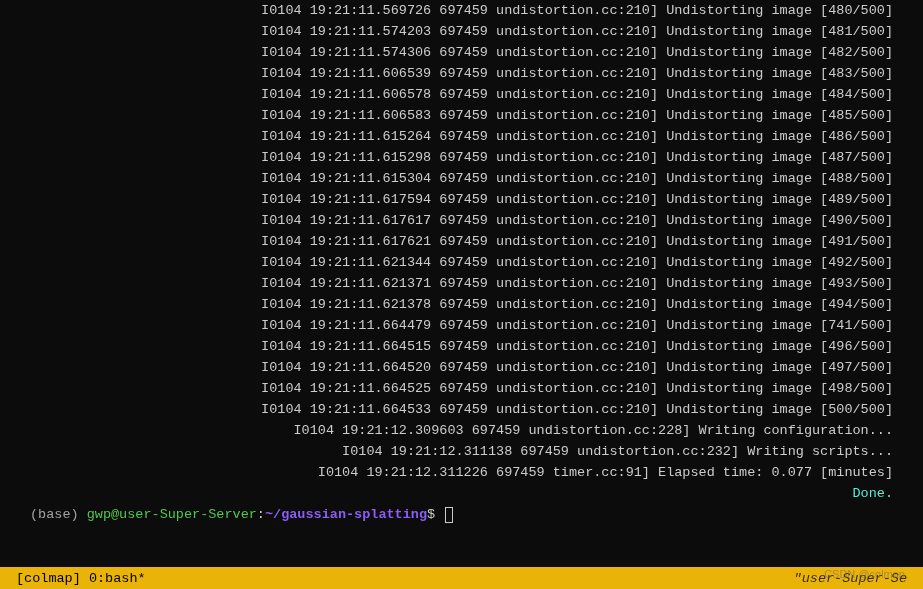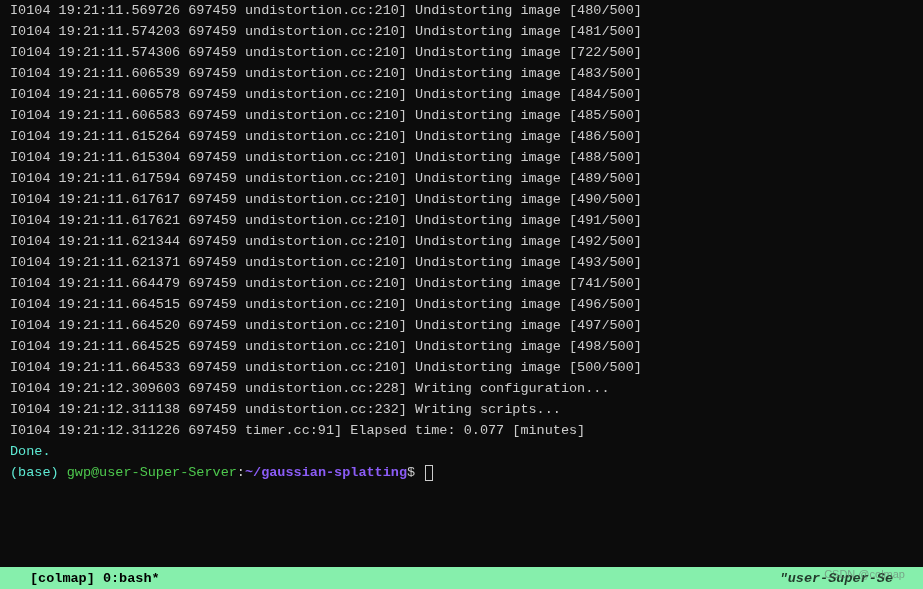--- a/index.html
+++ b/index.html
@@ -11,39 +11,40 @@
       background: #0c0c0c;
       font-family: "Consolas", "Courier New", monospace;
       font-size: 13.5px;
       line-height: 21px;
       width: 923px;
       height: 589px;
       overflow: hidden;
       position: relative;
     }
     .terminal-output {
-      padding: 0 10px;
+      padding: 0 30px;
       color: #cccccc;
+      text-align: right;
     }
     .log-line {
       white-space: pre;
       color: #cccccc;
     }
     .done-line {
       white-space: pre;
       color: #5eead4;
     }
     .prompt-line {
       white-space: pre;
       color: #cccccc;
       display: flex;
       align-items: center;
     }
     .prompt-env {
-      color: #5eead4;
+      color: #a3a3a3;
     }
     .prompt-userhost {
       color: #4ec94e;
       font-weight: normal;
     }
     .prompt-colon {
       color: #cccccc;
     }
     .prompt-path {
       color: #8b5cf6;
@@ -58,29 +59,28 @@
       height: 16px;
       border: 1px solid #cccccc;
       margin-left: 2px;
       vertical-align: middle;
     }
     .status-bar {
       position: absolute;
       bottom: 0;
       left: 0;
       right: 0;
-      background: #86efac;
+      background: #eab308;
       color: #000000;
-      padding: 0 30px;
+      padding: 0 16px;
       display: flex;
       justify-content: space-between;
       align-items: center;
       height: 22px;
       font-size: 13.5px;
-      font-weight: bold;
     }
     .status-left {
       white-space: pre;
     }
     .status-right {
       white-space: pre;
       color: #000000;
       opacity: 0.75;
       font-style: italic;
     }
@@ -94,31 +94,33 @@
       font-family: Arial, sans-serif;
       pointer-events: none;
     }
   </style>
 </head>
 <body>
 
 <div class="terminal-output" id="log-container">
 <div class="log-line">I0104 19:21:11.569726 697459 undistortion.cc:210] Undistorting image [480/500]</div>
     <div class="log-line">I0104 19:21:11.574203 697459 undistortion.cc:210] Undistorting image [481/500]</div>
-    <div class="log-line">I0104 19:21:11.574306 697459 undistortion.cc:210] Undistorting image [722/500]</div>
+    <div class="log-line">I0104 19:21:11.574306 697459 undistortion.cc:210] Undistorting image [482/500]</div>
     <div class="log-line">I0104 19:21:11.606539 697459 undistortion.cc:210] Undistorting image [483/500]</div>
     <div class="log-line">I0104 19:21:11.606578 697459 undistortion.cc:210] Undistorting image [484/500]</div>
     <div class="log-line">I0104 19:21:11.606583 697459 undistortion.cc:210] Undistorting image [485/500]</div>
     <div class="log-line">I0104 19:21:11.615264 697459 undistortion.cc:210] Undistorting image [486/500]</div>
+    <div class="log-line">I0104 19:21:11.615298 697459 undistortion.cc:210] Undistorting image [487/500]</div>
     <div class="log-line">I0104 19:21:11.615304 697459 undistortion.cc:210] Undistorting image [488/500]</div>
     <div class="log-line">I0104 19:21:11.617594 697459 undistortion.cc:210] Undistorting image [489/500]</div>
     <div class="log-line">I0104 19:21:11.617617 697459 undistortion.cc:210] Undistorting image [490/500]</div>
     <div class="log-line">I0104 19:21:11.617621 697459 undistortion.cc:210] Undistorting image [491/500]</div>
     <div class="log-line">I0104 19:21:11.621344 697459 undistortion.cc:210] Undistorting image [492/500]</div>
     <div class="log-line">I0104 19:21:11.621371 697459 undistortion.cc:210] Undistorting image [493/500]</div>
+    <div class="log-line">I0104 19:21:11.621378 697459 undistortion.cc:210] Undistorting image [494/500]</div>
     <div class="log-line">I0104 19:21:11.664479 697459 undistortion.cc:210] Undistorting image [741/500]</div>
     <div class="log-line">I0104 19:21:11.664515 697459 undistortion.cc:210] Undistorting image [496/500]</div>
     <div class="log-line">I0104 19:21:11.664520 697459 undistortion.cc:210] Undistorting image [497/500]</div>
     <div class="log-line">I0104 19:21:11.664525 697459 undistortion.cc:210] Undistorting image [498/500]</div>
     <div class="log-line">I0104 19:21:11.664533 697459 undistortion.cc:210] Undistorting image [500/500]</div>
     <div class="log-line">I0104 19:21:12.309603 697459 undistortion.cc:228] Writing configuration...</div>
     <div class="log-line">I0104 19:21:12.311138 697459 undistortion.cc:232] Writing scripts...</div>
     <div class="log-line">I0104 19:21:12.311226 697459 timer.cc:91] Elapsed time: 0.077 [minutes]</div>
     <div class="done-line">Done.</div>
     <div class="prompt-line"><span class="prompt-env">(base) </span><span class="prompt-userhost">gwp@user-Super-Server</span><span class="prompt-colon">:</span><span class="prompt-path">~/gaussian-splatting</span><span class="prompt-dollar">$ </span><span class="cursor-block"></span></div>

